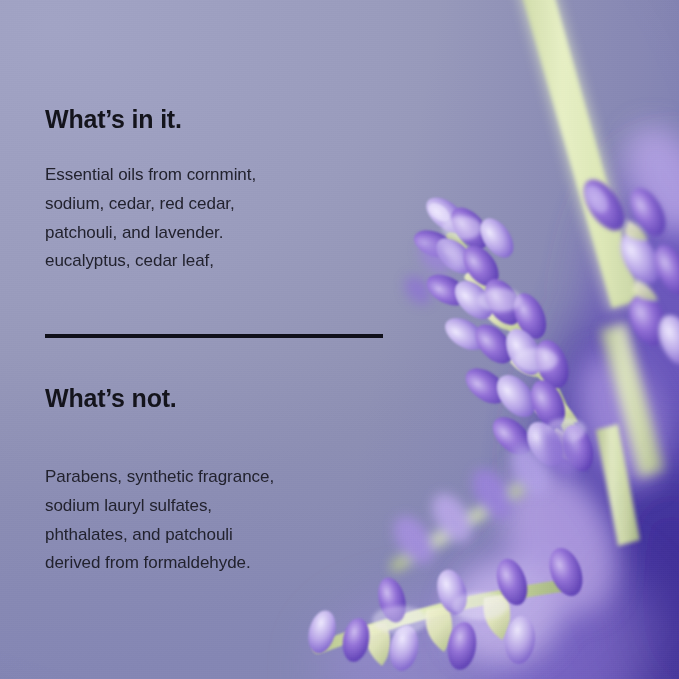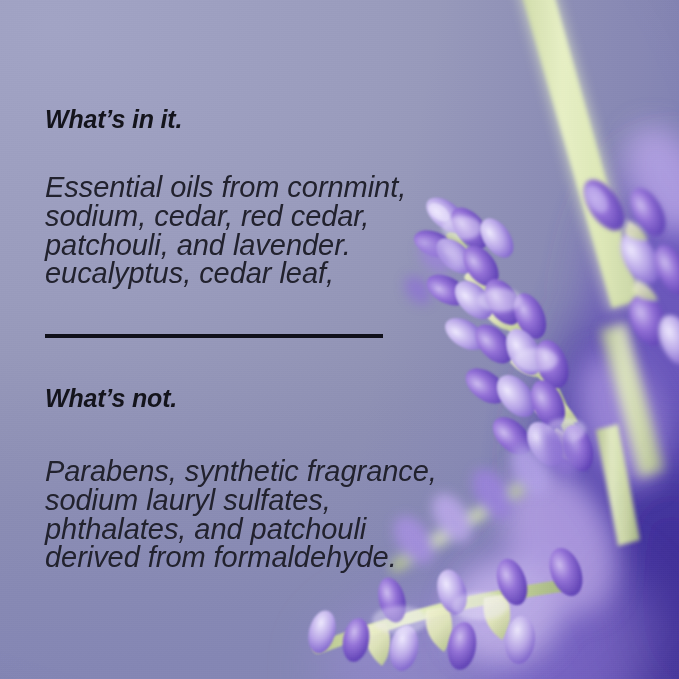--- a/index.html
+++ b/index.html
@@ -52,43 +52,42 @@
   .photo-layer { position: absolute; inset: 0; pointer-events: none; }
   .photo-layer svg { display: block; width: 100%; height: 100%; }
 
   
   .content {
     position: absolute;
     left: 45px;
     top: 0;
     width: 430px;
     height: 100%;
-    font-style: italic;
   }
   .heading {
     position: absolute;
     font-size: 25px;
     font-weight: 700;
     letter-spacing: -0.2px;
     color: #14141c;
     white-space: nowrap;
   }
   #heading-in  { top: 84px; }
   #heading-not { top: 363px; }
 
   .body-text {
     position: absolute;
-    font-size: 29px;
+    font-size: 17px;
     font-weight: 400;
     line-height: 28.8px;
     color: #22222e;
     letter-spacing: -0.05px;
   }
   #body-in  { top: 144px; }
-  #body-not { top: 428px; }
+  #body-not { top: 446px; }
   .body-text .ln { display: block; white-space: nowrap; }
 
   .divider {
     position: absolute;
     left: 45px;
     top: 334px;
     width: 338px;
     height: 4px;
     background: #10101a;
   }

